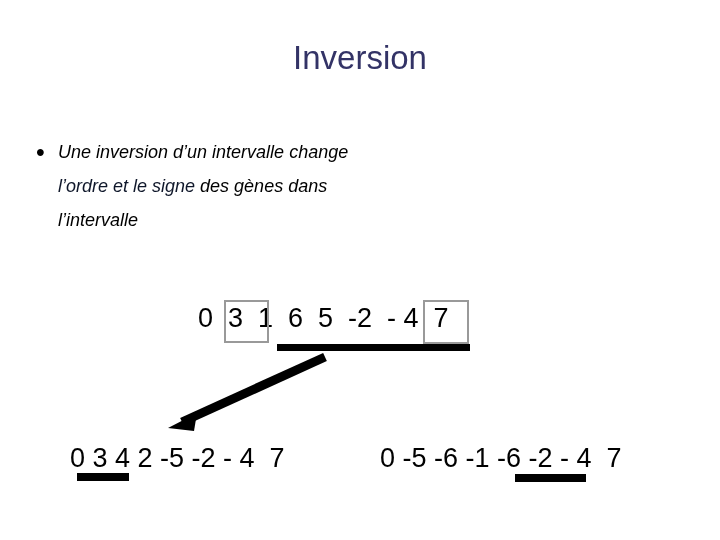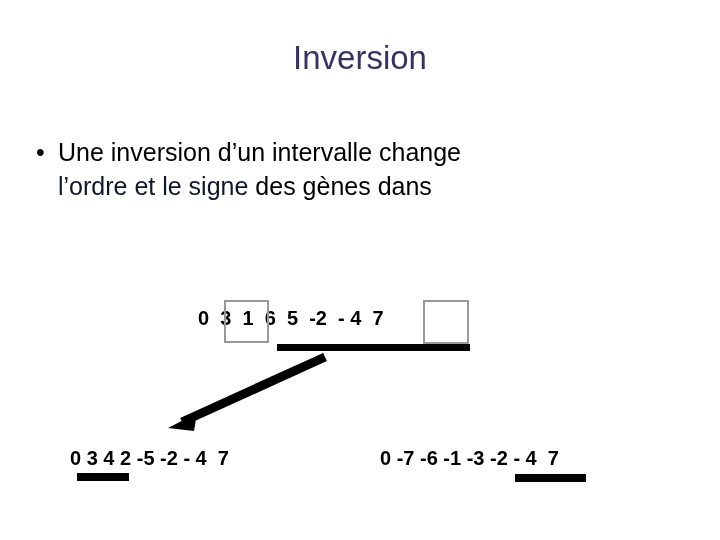--- a/index.html
+++ b/index.html
@@ -46,39 +46,39 @@
   }
   .bullet-dot {
     font-size: 25px;
     line-height: 34px;
     color: #000000;
     width: 22px;
     flex: 0 0 22px;
     text-align: left;
   }
   .bullet-text {
-    font-size: 25px;
+    font-size: 18px;
     line-height: 34px;
     color: #000000;
     font-family: "Liberation Sans", sans-serif;
     letter-spacing: 0px;
+    font-style: italic;
   }
   .bullet-text .hl {
     color: #0f172a;
   }
 
   
   .seq {
     position: absolute;
     font-family: "Liberation Sans", sans-serif;
-    font-size: 20px;
+    font-size: 27px;
     line-height: 30px;
     color: #000000;
     white-space: pre;
-    font-weight: bold;
   }
   #seq-top {
     left: 198px;
     top: 303px;
   }
   #seq-bottom-left {
     left: 50px;
     top: 443px;
     margin-left: 20px;
   }
@@ -147,35 +147,36 @@
 <div id="slide">
 
   <div id="title">Inversion</div>
 
   <div id="bullet-block">
     <div class="bullet-row">
       <div class="bullet-dot">•</div>
       <div class="bullet-text">
         <span>Une inversion d’un intervalle change</span><br>
         <span class="hl">l’ordre et le signe</span><span> des gènes dans</span><br>
+        <span>l’intervalle</span>
       </div>
     </div>
   </div>
 
   <div id="seq-top" class="seq">0  3  1  6  5  -2  - 4  7</div>
 
   <div id="box-3" class="box-tok"></div>
   <div id="box-m4" class="box-tok"></div>
 
   <div id="bar-top" class="bar"></div>
 
   <svg id="arrow" viewBox="0 0 200 100">
     <line x1="175" y1="12" x2="32" y2="77" stroke="#000000" stroke-width="9" stroke-linecap="butt"></line>
     <polygon points="18,83 47,68 44,86" fill="#000000"></polygon>
   </svg>
 
   <div id="seq-bottom-left" class="seq">0 3 4 2 -5 -2 - 4  7</div>
   <div id="bar-bl" class="bar"></div>
 
-  <div id="seq-bottom-right" class="seq">0 -7 -6 -1 -3 -2 - 4  7</div>
+  <div id="seq-bottom-right" class="seq">0 -5 -6 -1 -6 -2 - 4  7</div>
   <div id="bar-br" class="bar"></div>
 
 </div>
 
 </body></html>

